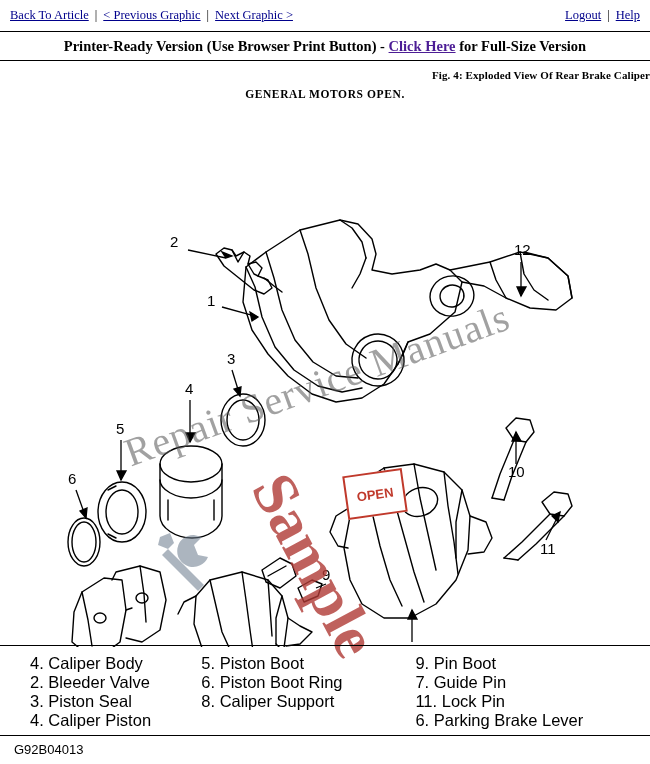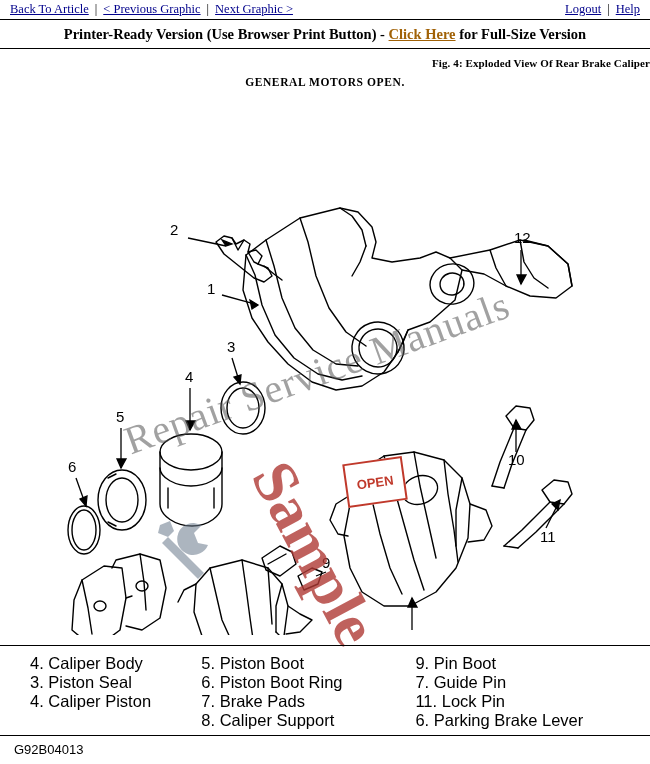--- a/index.html
+++ b/index.html
@@ -11,21 +11,21 @@
     width: 650px;
     height: 764px;
     font-family: "Liberation Serif", serif;
     color: #000000;
     position: relative;
     overflow: hidden;
   }
 
   
   .topnav {
-    height: 20px;
+    height: 32px;
     border-bottom: 1px solid #000;
     display: flex;
     align-items: center;
     padding: 0 10px;
     font-family: "Liberation Serif", serif;
     font-size: 12.5px;
     box-sizing: border-box;
   }
   .topnav a {
     color: #00008b;
@@ -44,21 +44,21 @@
   
   .printbar {
     text-align: center;
     font-size: 14.5px;
     font-weight: bold;
     padding: 6px 0 5px 0;
     border-bottom: 1px solid #000;
     font-family: "Liberation Serif", serif;
   }
   .printbar a {
-    color: #a16207;
+    color: #4c1d95;
     text-decoration: underline;
     cursor: pointer;
   }
 
   
   .fig-title {
     text-align: right;
     font-size: 11px;
     font-weight: bold;
     margin-top: 8px;
@@ -359,27 +359,27 @@
 
   <div class="watermark-text">Repair Service Manuals</div>
   <div class="openbadge">OPEN</div>
   <div class="sample-text">Sample</div>
 </div>
 
 <div class="legend">
   <div class="legend-cols">
     <div class="legend-col c1">
       <div class="legend-item">4. Caliper Body</div>
+      <div class="legend-item">2. Bleeder Valve</div>
       <div class="legend-item">3. Piston Seal</div>
       <div class="legend-item">4. Caliper Piston</div>
     </div>
     <div class="legend-col c2">
       <div class="legend-item">5. Piston Boot</div>
       <div class="legend-item">6. Piston Boot Ring</div>
-      <div class="legend-item">7. Brake Pads</div>
       <div class="legend-item">8. Caliper Support</div>
     </div>
     <div class="legend-col c3">
       <div class="legend-item">9. Pin Boot</div>
       <div class="legend-item">7. Guide Pin</div>
       <div class="legend-item">11. Lock Pin</div>
       <div class="legend-item">6. Parking Brake Lever</div>
     </div>
   </div>
 </div>

